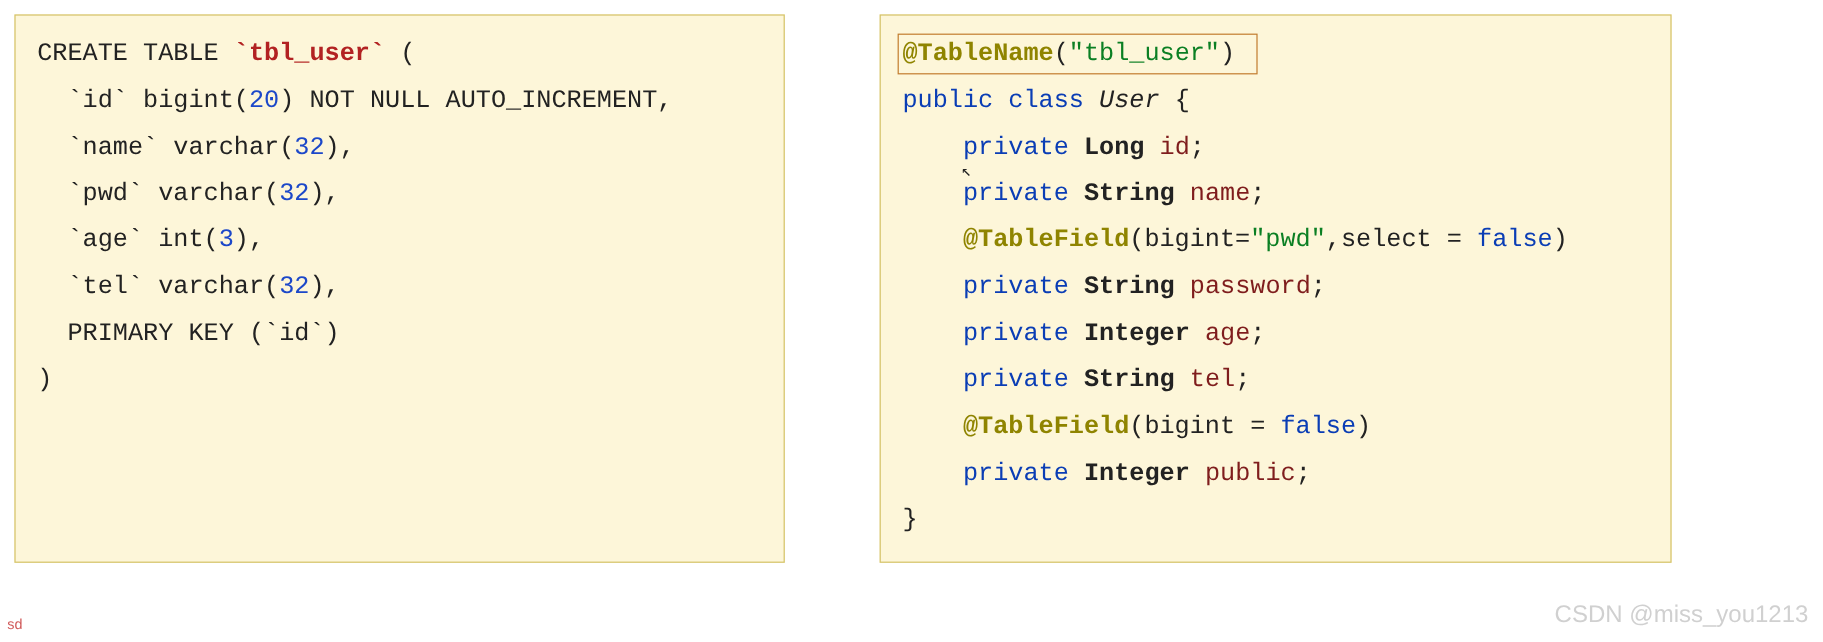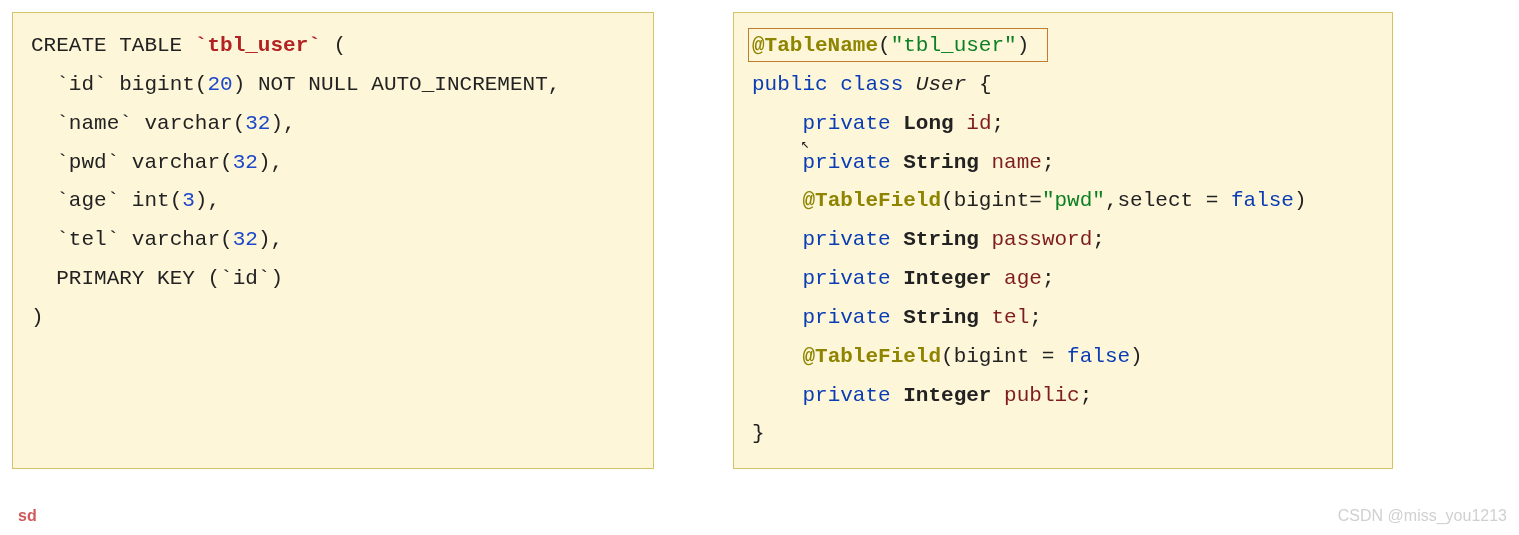--- a/index.html
+++ b/index.html
@@ -39,32 +39,31 @@
     top: 15px;
     left: 14px;
     width: 300px;
     height: 34px;
     pointer-events: none;
   }
   .wm {
     position: absolute;
     right: 12px;
     bottom: 4px;
-    font-size: 16px;
+    font-size: 20px;
     color: #d0d0d0;
     font-family: Arial, sans-serif;
   }
   .sd {
     position: absolute;
-    left: 18px;
+    left: 6px;
     bottom: 4px;
-    font-size: 16px;
+    font-size: 12px;
     color: #d05a5a;
     font-family: Arial, sans-serif;
-    font-weight: bold;
   }
   .cursor-arrow {
     position: absolute;
     left: 67px;
     top: 119px;
     font-size: 14px;
     color: #222;
     pointer-events: none;
   }
   

